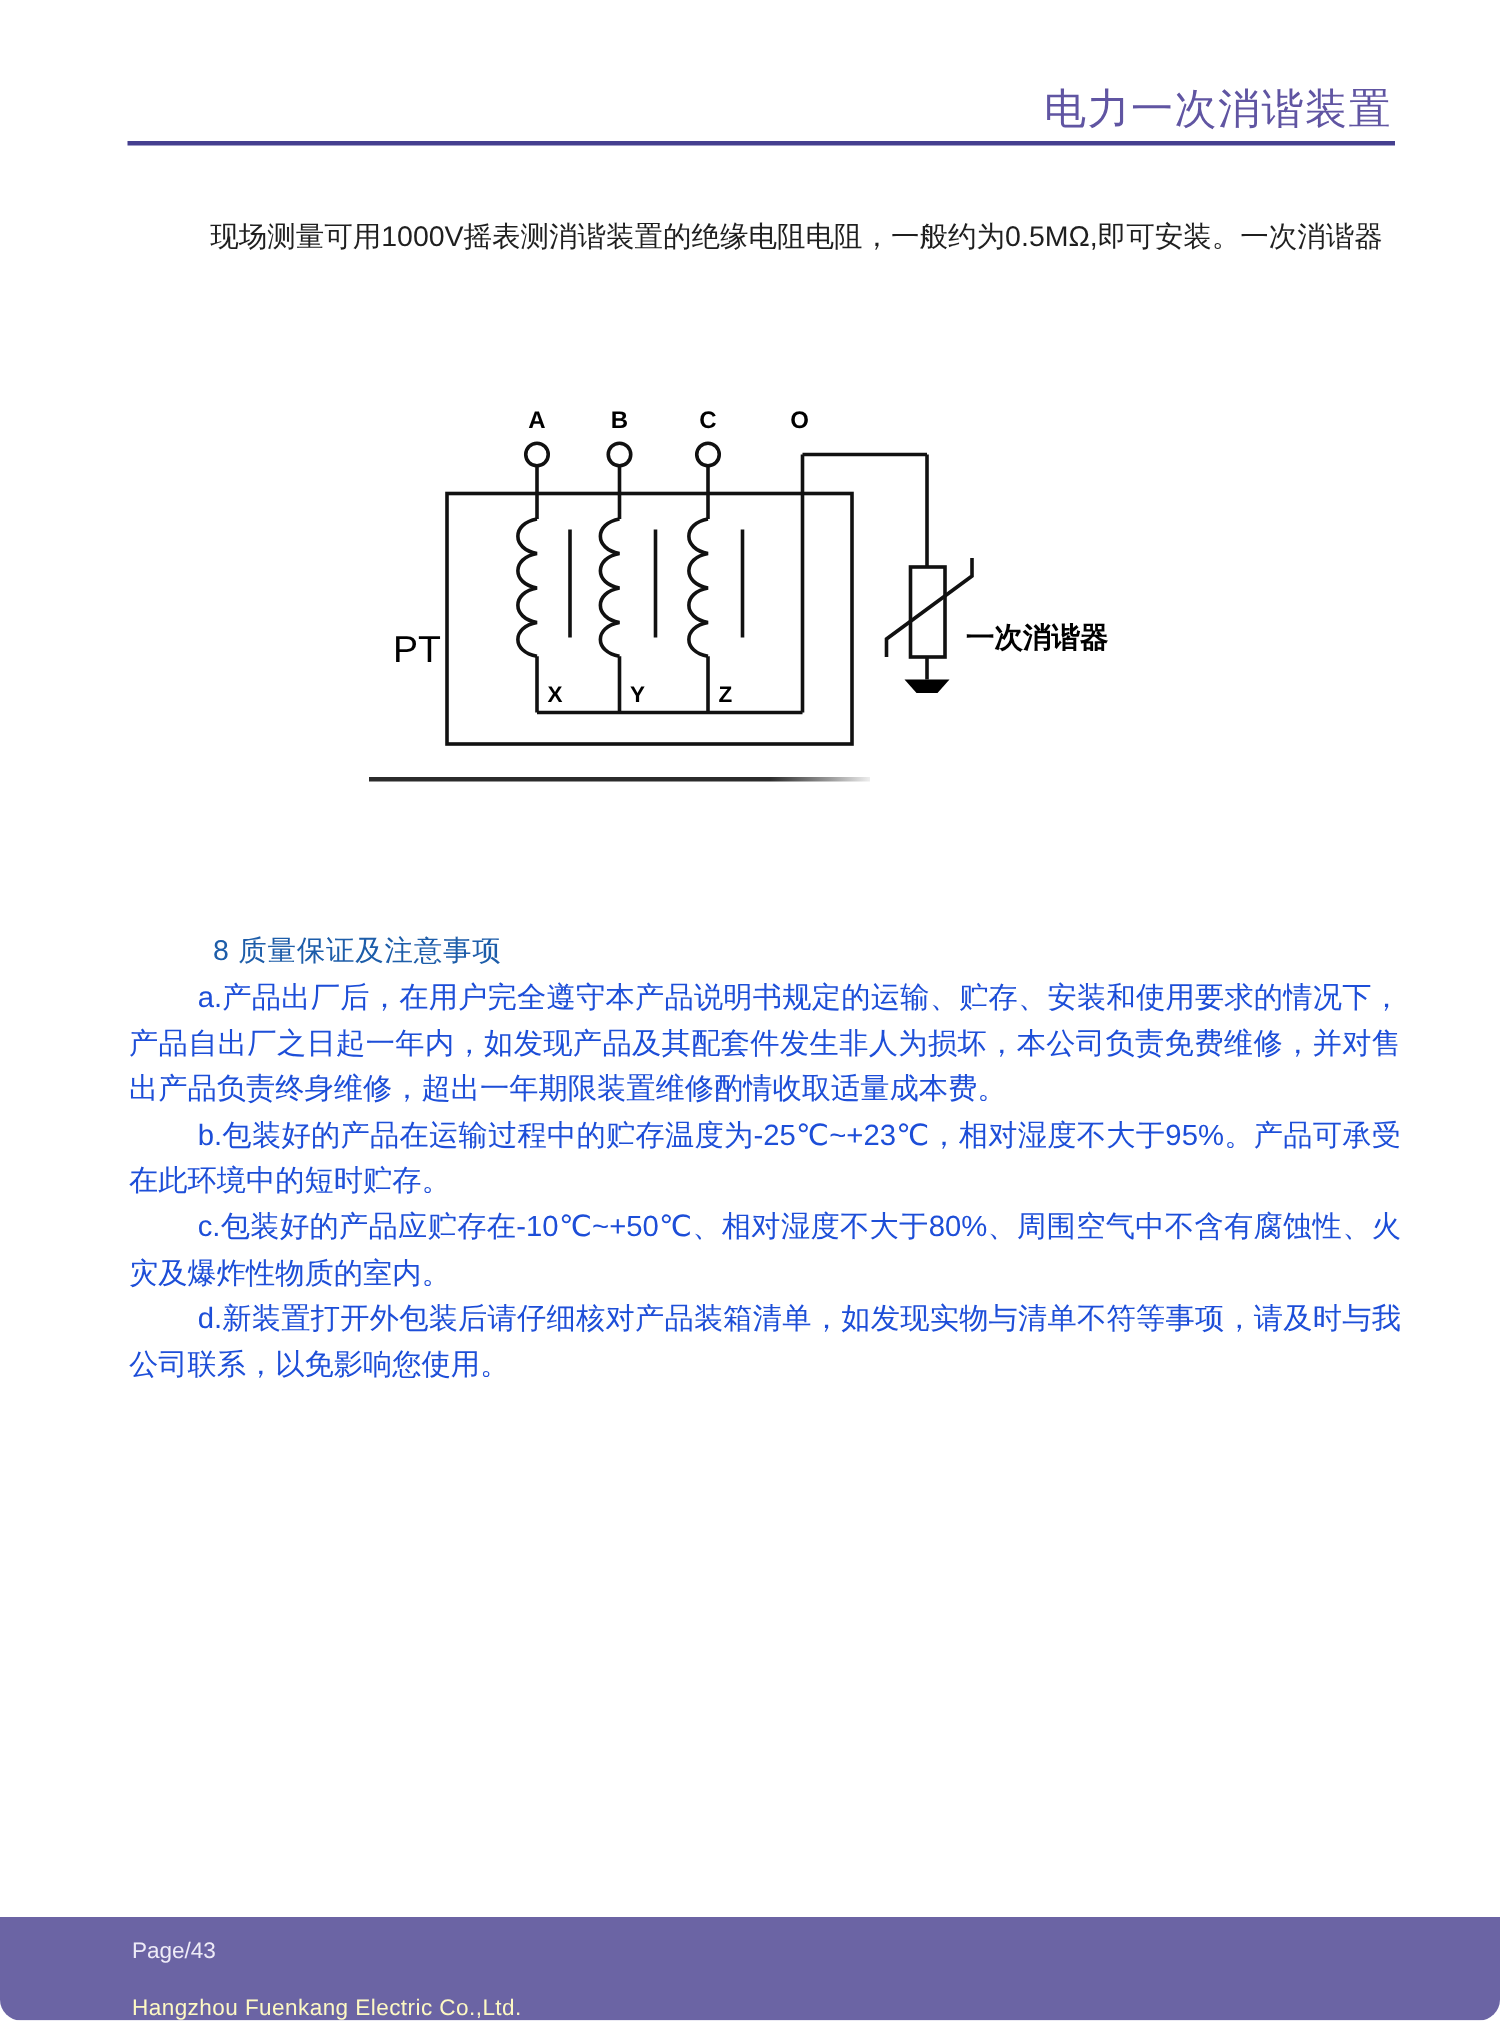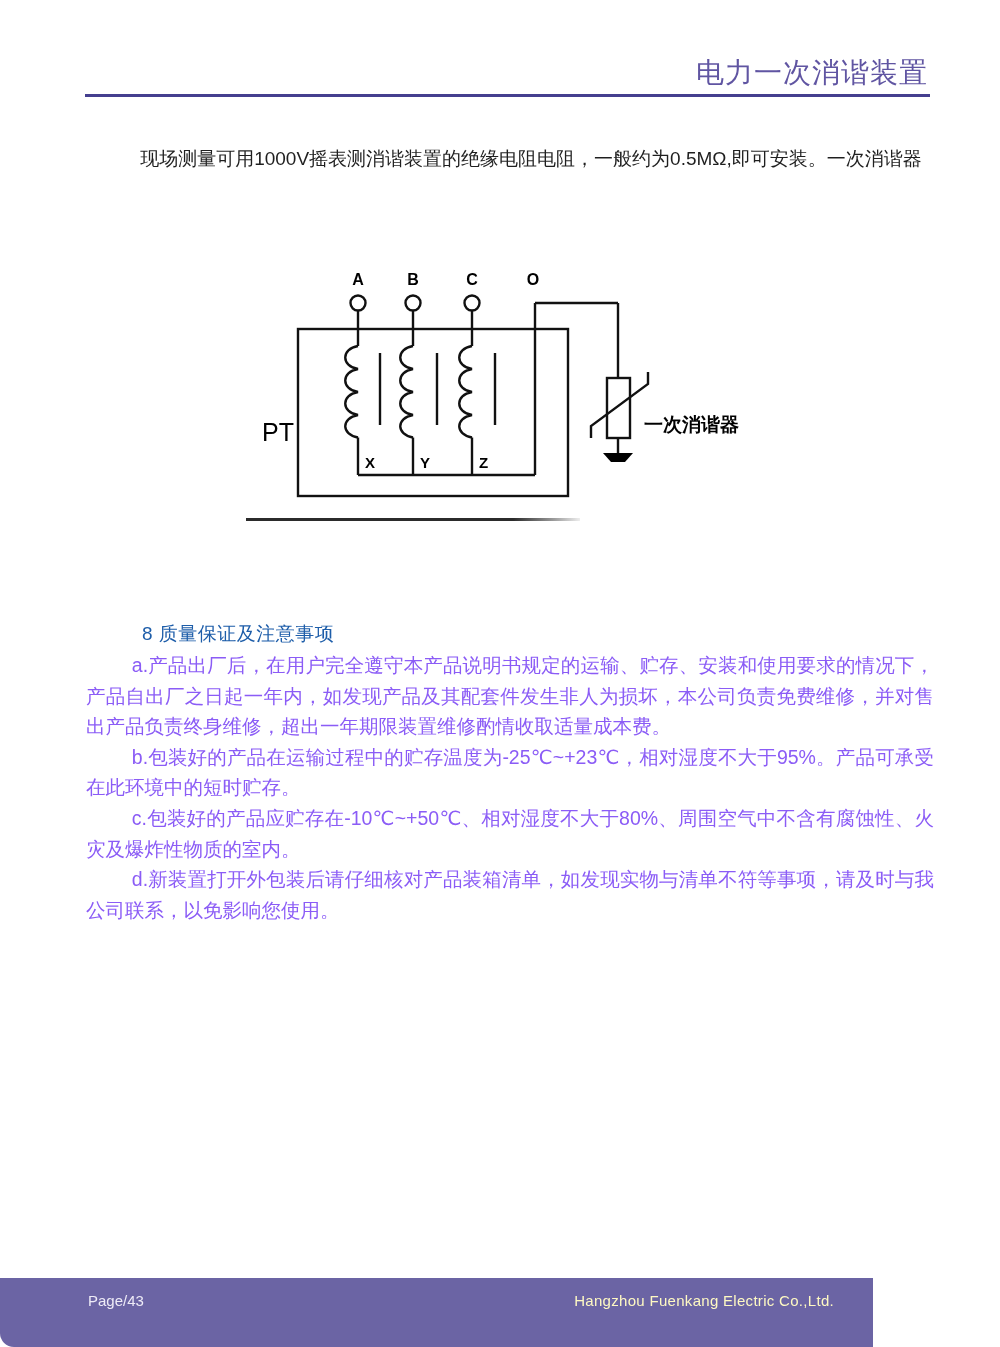--- a/index.html
+++ b/index.html
@@ -42,30 +42,30 @@
     position:absolute;top:518px;left:246px;width:334px;height:3px;
     background:linear-gradient(to right,#2b2b2b 0%,#2b2b2b 80%,#9a9a9a 92%,#eeeeee 100%);
   }
   
   .section-heading{
     position:absolute;top:621px;left:127px;
     font-size:19px;font-weight:500;color:#1d5da9;letter-spacing:0.5px;margin-left:15px;
   }
   .section-body{
     position:absolute;top:650px;left:86px;width:848px;
-    font-size:19.5px;line-height:30.6px;color:#8b5cf6;
+    font-size:19.5px;line-height:30.6px;color:#1d4ed8;
     text-align:justify;
   }
   .section-body p{margin:0;text-indent:2.35em;}
   
   .footer{
-    position:absolute;left:0;top:1278px;width:873px;height:69px;
+    position:absolute;left:0;top:1278px;width:1000px;height:69px;
     background:#6b64a4;
     display:flex;justify-content:space-between;align-items:flex-start;
-    box-sizing:border-box;padding:14px 39px 0 88px;
+    box-sizing:border-box;padding:14px 39px 0 88px;flex-direction:column;
   }
   .footer .page-label{color:#eeebf7;font-size:15px;}
   .footer .company{color:#fef9c3;font-size:15px;letter-spacing:0.3px;}
 </style>
 </head>
 <body>
 
 <div class="page">
 
   <div class="header-title">电力一次消谐装置</div>

